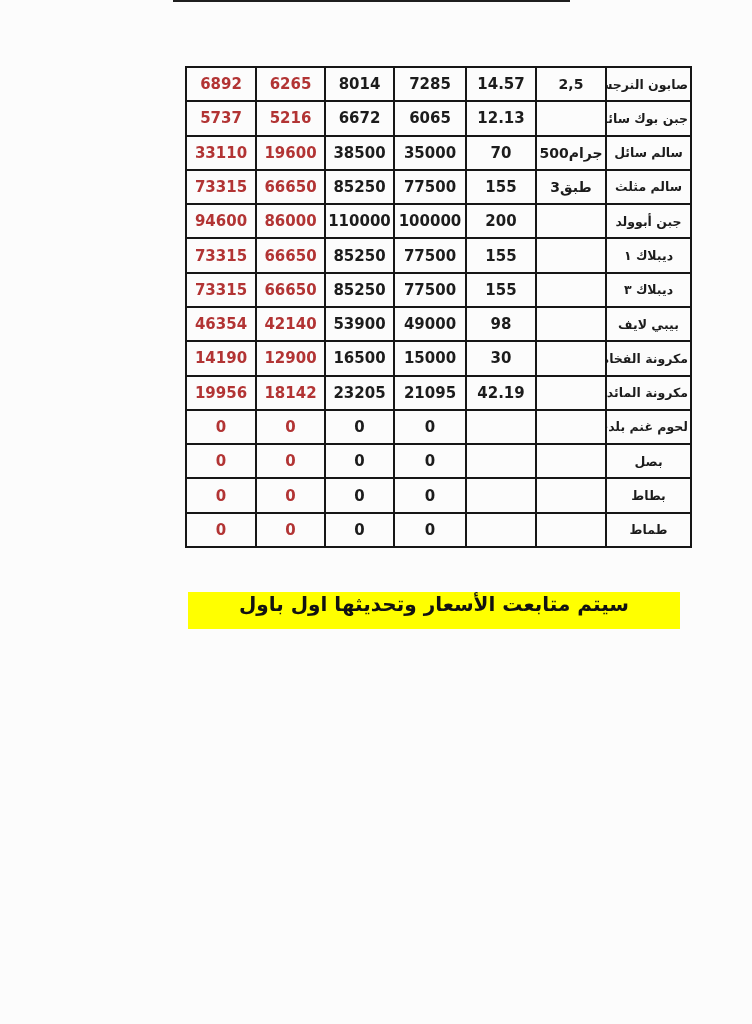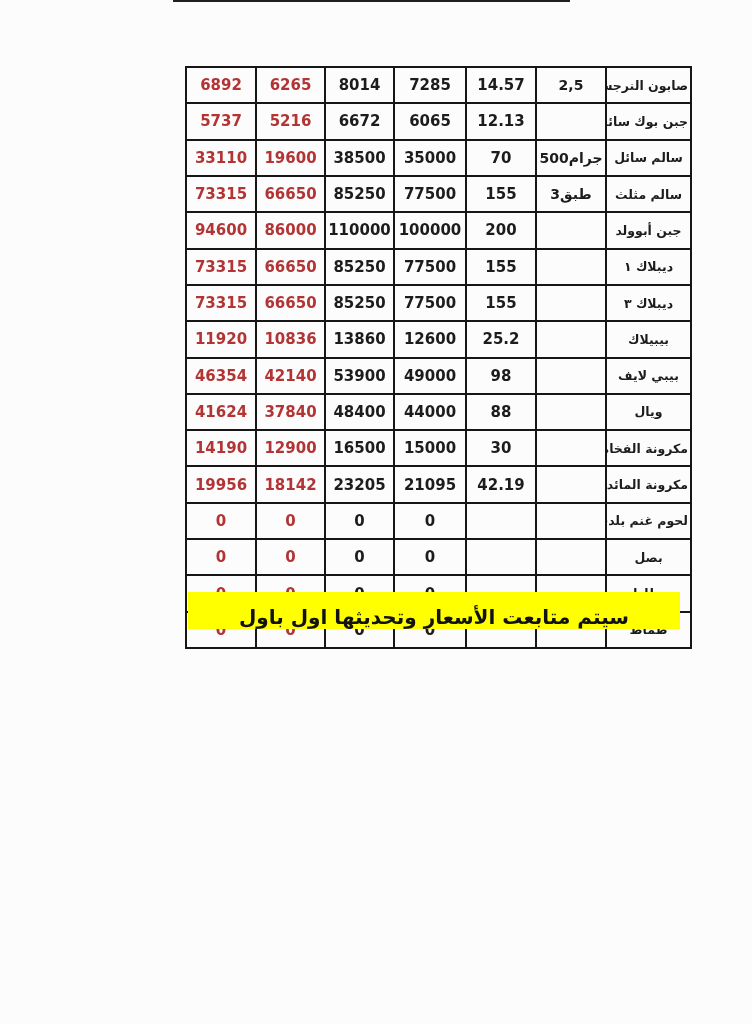--- a/index.html
+++ b/index.html
@@ -20,21 +20,21 @@
     top: 0;
     width: 397px;
     height: 2px;
     background: #1f1f1f;
   }
   table.price-table {
     position: absolute;
     left: 185px;
     top: 66px;
     width: 505px;
-    height: 583px;
+    height: 482px;
     border-collapse: collapse;
     table-layout: fixed;
   }
   .price-table td {
     border: 2px solid #161616;
     text-align: center;
     vertical-align: middle;
     font-weight: bold;
     font-size: 15px;
     color: #1c1c1c;
@@ -46,21 +46,21 @@
   .price-table .unit { font-size: 14px; margin-top: 27px; }
   .price-table .item { font-size: 12.5px; }
   .banner {
     position: absolute;
     left: 188px;
     top: 592px;
     width: 492px;
     height: 37px;
     background: #ffff00;
     display: flex;
-    align-items: flex-end;
+    align-items: flex-start;
     justify-content: center;
     font-weight: bold;
     font-size: 20px;
     color: #121212;
     direction: rtl;
     white-space: nowrap;
   }
 </style>
 </head>
 <body>
@@ -135,47 +135,29 @@
       <tr>
         <td class="red" dir="ltr">73315</td>
         <td class="red" dir="ltr">66650</td>
         <td dir="ltr">85250</td>
         <td dir="ltr">77500</td>
         <td dir="ltr">155</td>
         <td class="unit" dir="ltr"></td>
         <td class="item" dir="rtl">ديبلاك ٣</td>
       </tr>
       <tr>
-        <td class="red" dir="ltr">11920</td>
-        <td class="red" dir="ltr">10836</td>
-        <td dir="ltr">13860</td>
-        <td dir="ltr">12600</td>
-        <td dir="ltr">25.2</td>
-        <td class="unit" dir="ltr"></td>
-        <td class="item" dir="rtl">بيبيلاك</td>
-      </tr>
-      <tr>
         <td class="red" dir="ltr">46354</td>
         <td class="red" dir="ltr">42140</td>
         <td dir="ltr">53900</td>
         <td dir="ltr">49000</td>
         <td dir="ltr">98</td>
         <td class="unit" dir="ltr"></td>
         <td class="item" dir="rtl">بيبي لايف</td>
       </tr>
       <tr>
-        <td class="red" dir="ltr">41624</td>
-        <td class="red" dir="ltr">37840</td>
-        <td dir="ltr">48400</td>
-        <td dir="ltr">44000</td>
-        <td dir="ltr">88</td>
-        <td class="unit" dir="ltr"></td>
-        <td class="item" dir="rtl">ويال</td>
-      </tr>
-      <tr>
         <td class="red" dir="ltr">14190</td>
         <td class="red" dir="ltr">12900</td>
         <td dir="ltr">16500</td>
         <td dir="ltr">15000</td>
         <td dir="ltr">30</td>
         <td class="unit" dir="ltr"></td>
         <td class="item" dir="rtl">مكرونة الفخامة</td>
       </tr>
       <tr>
         <td class="red" dir="ltr">19956</td>

